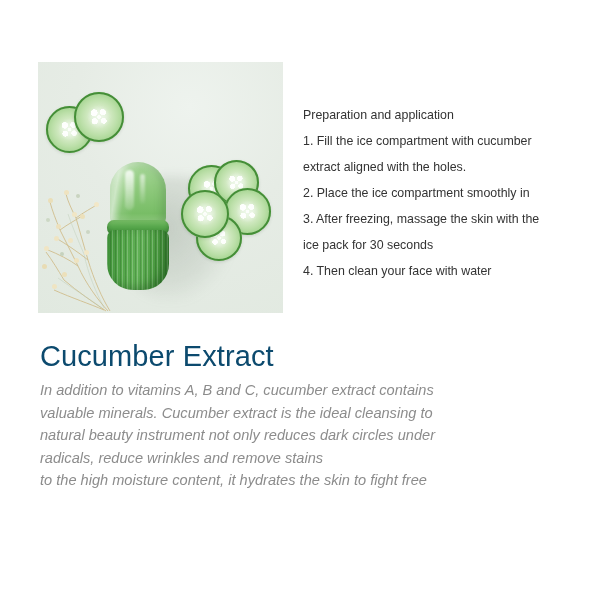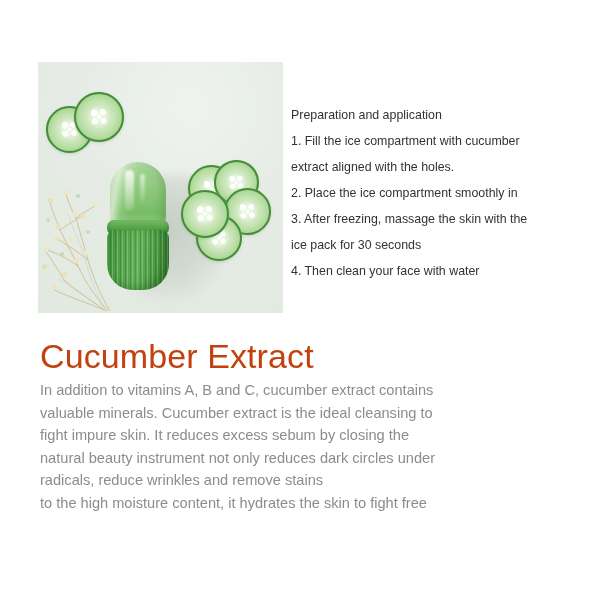--- a/index.html
+++ b/index.html
@@ -115,36 +115,36 @@
     box-shadow:inset -5px -3px 10px rgba(25,70,25,.35);
   }
 
   
   .flowers{position:absolute;left:0px;top:118px;width:86px;height:133px;}
   .fl-svg{position:absolute;inset:0;}
   .bud{position:absolute;border-radius:50%;}
 
   
   .instructions{
-    position:absolute;left:291px;top:102px;width:270px;
+    position:absolute;left:303px;top:102px;width:270px;
     color:#333333;font-size:12.4px;line-height:26px;
   }
   .instructions .ln{display:block;white-space:nowrap;}
 
   
   .article{position:absolute;left:40px;top:340px;width:520px;}
   .title{
-    font-size:34px;font-weight:300;color:#c2410c;
+    font-size:29px;font-weight:300;color:#0c4a6e;
     letter-spacing:.1px;margin:0 0 7px 0;line-height:32px;
   }
   .body{
     font-size:14.6px;line-height:22.6px;color:#8c8c8c;font-weight:400;
     margin:0;
   }
-  .body .ln{display:block;white-space:nowrap;}
+  .body .ln{display:block;white-space:nowrap;font-style:italic;}
 </style>
 </head>
 <body>
 
 <div class="page">
 
   <div class="top-row">
 
     <div class="photo">
       <div class="photo-inner">
@@ -239,20 +239,19 @@
       <span class="ln">4. Then clean your face with water</span>
     </div>
 
   </div>
 
   <div class="article">
     <h1 class="title">Cucumber Extract</h1>
     <p class="body">
       <span class="ln">In addition to vitamins A, B and C, cucumber extract contains</span>
       <span class="ln">valuable minerals. Cucumber extract is the ideal cleansing to</span>
-      <span class="ln">fight impure skin. It reduces excess sebum by closing the</span>
       <span class="ln">natural beauty instrument not only reduces dark circles under</span>
       <span class="ln">radicals, reduce wrinkles and remove stains</span>
       <span class="ln">to the high moisture content, it hydrates the skin to fight free</span>
     </p>
   </div>
 
 </div>
 
 </body></html>

